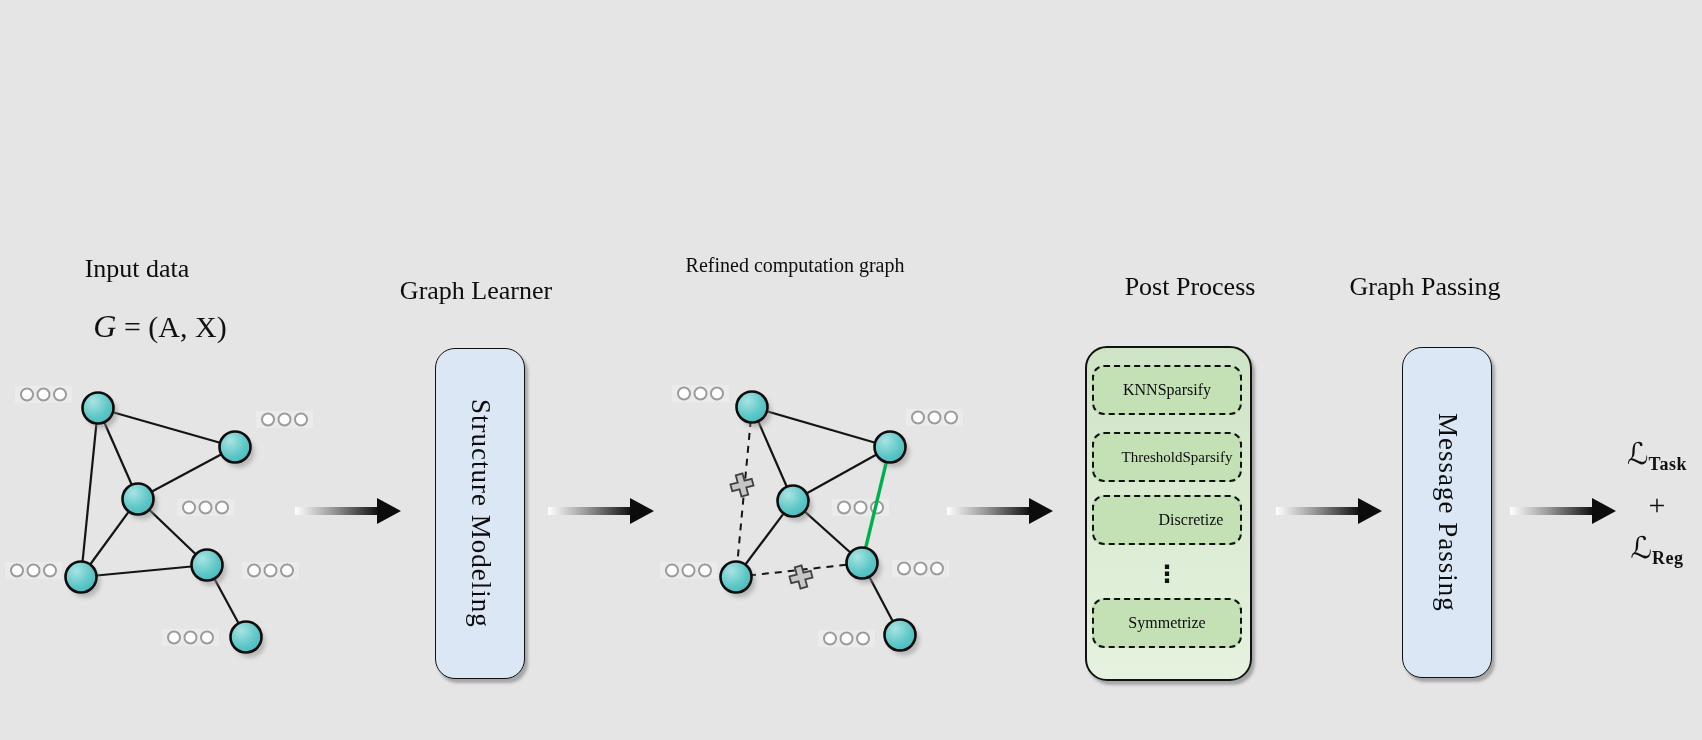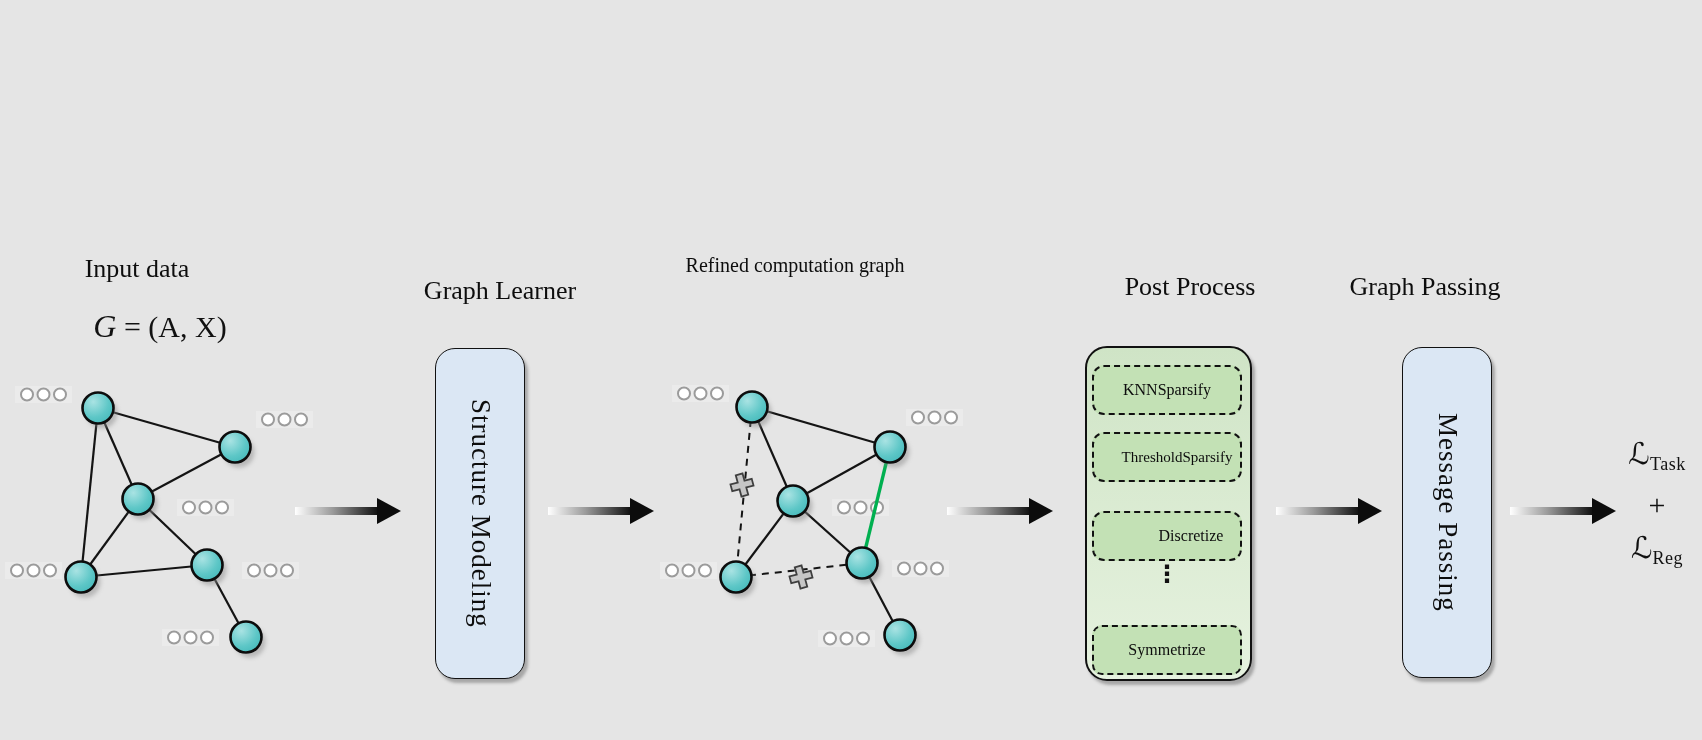--- a/index.html
+++ b/index.html
@@ -19,21 +19,21 @@
             box-shadow:3px 4px 3px rgba(90,90,90,.45);}
   .pp-item{position:absolute;left:5px;width:150px;height:50px;border:2.4px dashed #111;border-radius:12px;
            background:#c3e1b5;display:flex;align-items:center;justify-content:center;
            font-size:16px;color:#0d0d0d;box-sizing:border-box;white-space:nowrap;}
   .pp-item.small{font-size:15px;padding-left:20px;}
   .pp-dots{position:absolute;left:0;width:160px;text-align:center;font-size:24px;font-weight:bold;color:#111;
            font-family:"DejaVu Sans",sans-serif;}
   .loss-col{position:absolute;left:1598px;top:438px;width:118px;text-align:center;}
   .loss-line{font-size:31px;white-space:nowrap;line-height:1.05;}
   .loss-sym{font-family:"DejaVu Sans",sans-serif;font-size:30px;}
-  .loss-sub{font-size:18px;font-weight:normal;vertical-align:-6px;letter-spacing:.5px;}
+  .loss-sub{font-size:18px;font-weight:bold;vertical-align:-6px;letter-spacing:.5px;}
   .loss-plus{font-size:30px;margin:14px 0 10px 0;}
   svg{display:block;}
 </style>
 </head>
 <body>
 
 <div class="canvas">
 
   <svg width="0" height="0" class="abs" aria-hidden="true">
     <defs>
@@ -125,21 +125,21 @@
         <circle cx="207" cy="197" r="15.5"></circle>
         <circle cx="246" cy="269" r="15.5"></circle>
     </g>
   </svg>
 
   <svg class="abs" style="left:295px;top:494px;" width="108" height="34">
     <rect x="0" y="13" width="84" height="8" fill="url(#arrowGrad)"></rect>
     <polygon points="82,4 82,30 106,17" fill="#0c0c0c"></polygon>
   </svg>
 
-  <div class="abs stage-title" style="left:476px;top:276px;margin-left:24px;">Graph Learner</div>
+  <div class="abs stage-title" style="left:476px;top:276px;">Graph Learner</div>
   <div class="pipe-box" style="left:435px;top:348px;">
     <div class="vlabel">Structure Modeling</div>
   </div>
 
   <svg class="abs" style="left:548px;top:494px;" width="108" height="34">
     <rect x="0" y="13" width="84" height="8" fill="url(#arrowGrad)"></rect>
     <polygon points="82,4 82,30 106,17" fill="#0c0c0c"></polygon>
   </svg>
 
   <div class="abs stage-title" style="left:795px;top:254px;font-size:20px;">Refined computation graph</div>
@@ -231,23 +231,23 @@
 
   <svg class="abs" style="left:947px;top:494px;" width="108" height="34">
     <rect x="0" y="13" width="84" height="8" fill="url(#arrowGrad)"></rect>
     <polygon points="82,4 82,30 106,17" fill="#0c0c0c"></polygon>
   </svg>
 
   <div class="abs stage-title" style="left:1166px;top:272px;margin-left:24px;">Post Process</div>
   <div class="post-box">
     <div class="pp-item" style="top:17px;">KNNSparsify</div>
     <div class="pp-item small" style="top:84px;">ThresholdSparsify</div>
-    <div class="pp-item" style="top:163px;padding-left:48px;">Discretize</div>
+    <div class="pp-item" style="top:147px;padding-left:48px;">Discretize</div>
     <div class="pp-dots" style="top:212px;">⋮</div>
-    <div class="pp-item" style="top:277px;border-radius:10px;">Symmetrize</div>
+    <div class="pp-item" style="top:250px;">Symmetrize</div>
   </div>
 
   <svg class="abs" style="left:1276px;top:494px;" width="108" height="34">
     <rect x="0" y="13" width="84" height="8" fill="url(#arrowGrad)"></rect>
     <polygon points="82,4 82,30 106,17" fill="#0c0c0c"></polygon>
   </svg>
 
   <div class="abs stage-title" style="left:1425px;top:272px;">Graph Passing</div>
   <div class="pipe-box" style="left:1402px;top:347px;">
     <div class="vlabel">Message Passing</div>

